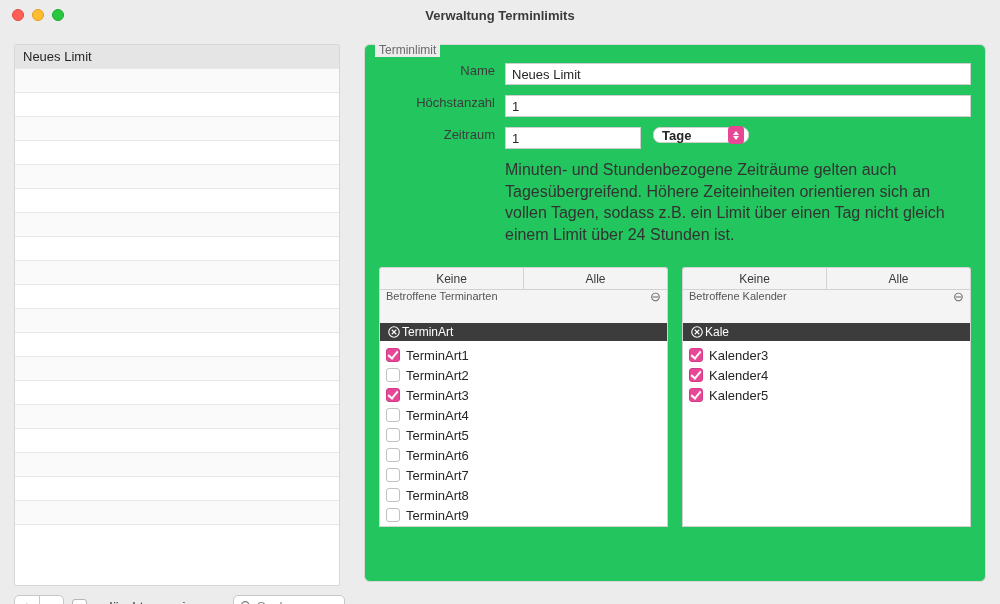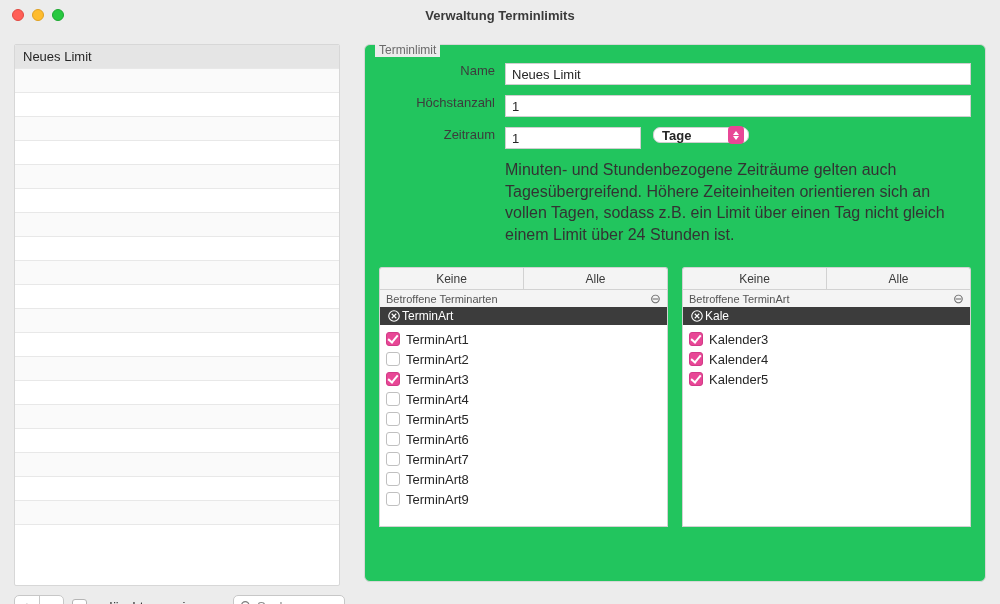--- a/index.html
+++ b/index.html
@@ -232,25 +232,25 @@
     display: flex;
     align-items: center;
     justify-content: center;
     font-size: 12px;
     color: #3a3a3a;
   }
   .tabrow .tab + .tab { border-left: 1px solid #d2d2d2; }
 
   .sectionhead {
     display: flex;
-    align-items: center;
+    align-items: flex-start;
     border: 1px solid #d2d2d2;
     border-bottom: none;
     background: #f4f4f4;
-    height: 18px;
+    height: 34px;
     padding: 0 6px;
     font-size: 11px;
     color: #555;
   }
   .sectionhead .more {
     margin-left: auto;
     color: #6a6a6a;
     font-size: 13px;
     line-height: 1;
   }
@@ -423,21 +423,21 @@
               </div>
             </div>
         </div>
 
         <div class="half">
           <div class="tabrow">
             <div class="tab">Keine</div>
             <div class="tab">Alle</div>
           </div>
           <div class="sectionhead">
-            <span>Betroffene TerminArt</span>
+            <span>Betroffene Kalender</span>
             <span class="more">⊖</span>
           </div>
           <div class="filterbar">
             <svg viewBox="0 0 16 16">
                 <circle cx="8" cy="8" r="7" fill="none" stroke="#fff" stroke-width="1.5"></circle>
                 <path d="M5 5 L11 11 M11 5 L5 11" stroke="#fff" stroke-width="1.5"></path>
               </svg>
             <span>Kale</span>
           </div>
           <div class="checklist" id="right-list">

